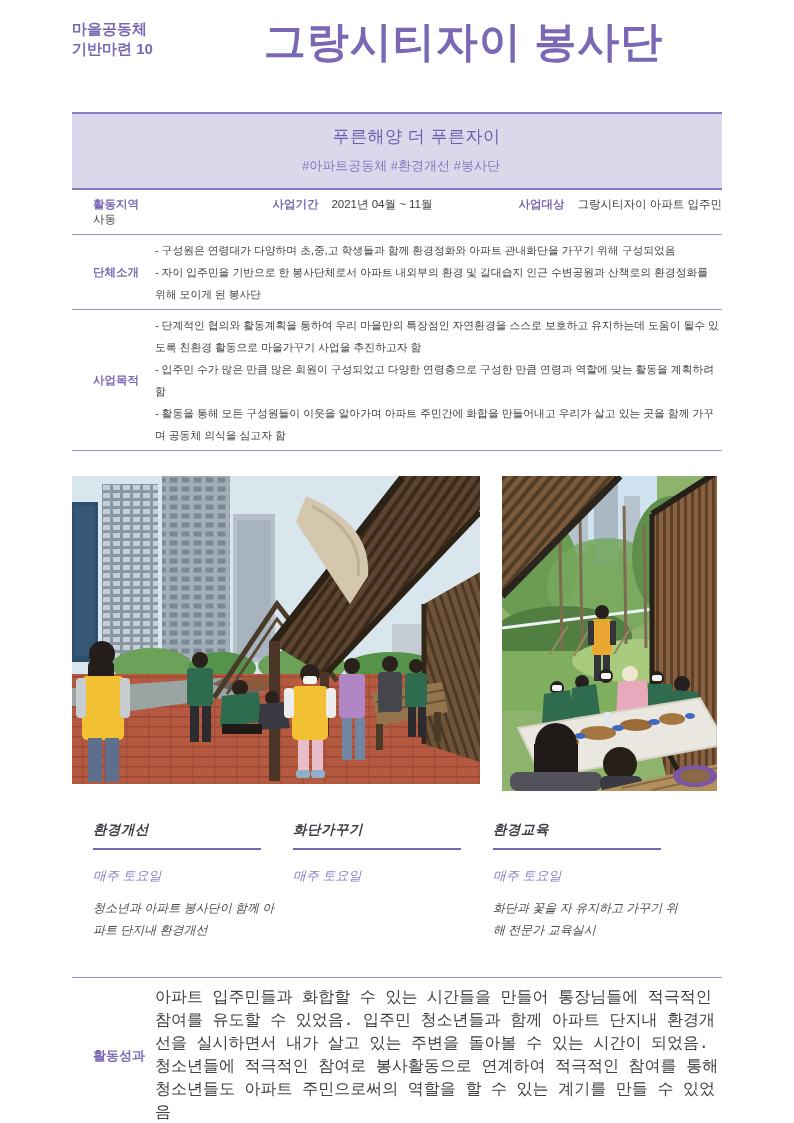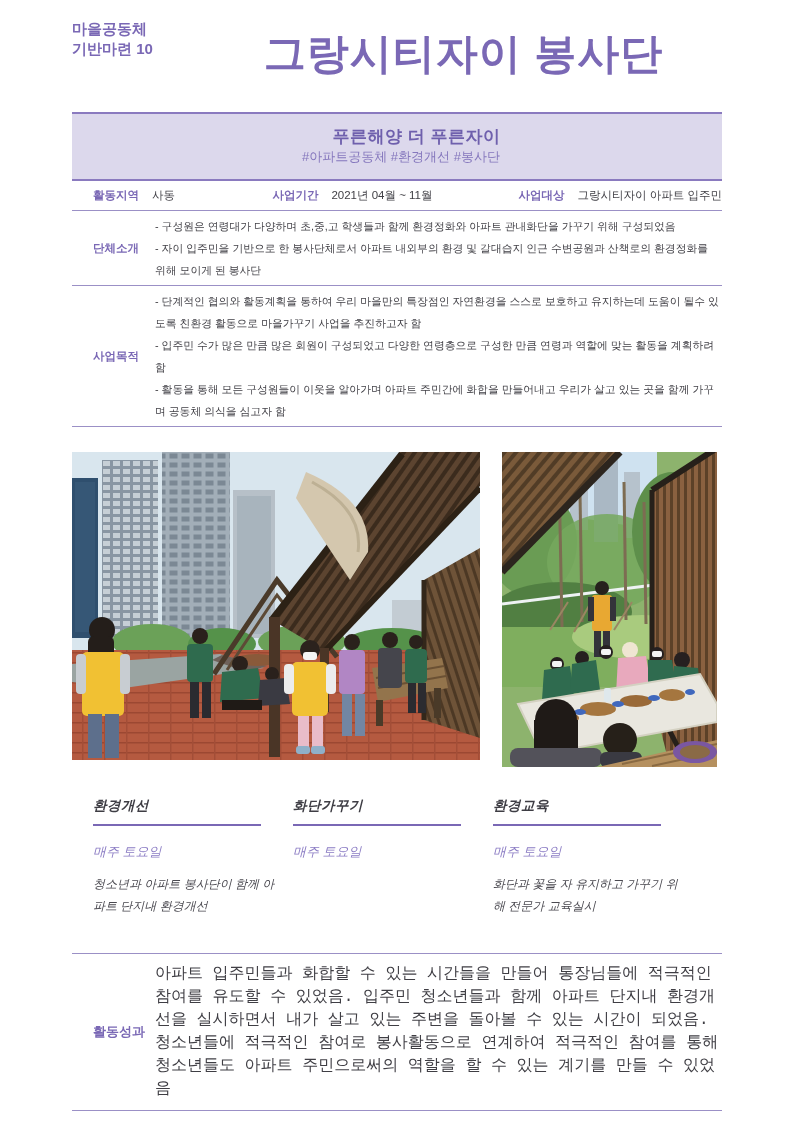--- a/index.html
+++ b/index.html
@@ -18,41 +18,41 @@
     font-family:"Liberation Sans","DejaVu Sans",sans-serif;
     color:var(--text);overflow:hidden;
   }
   .content{width:650px;margin:0 auto;padding:0;}
 
   
   .page-header{display:flex;align-items:flex-start;height:112px;padding-top:19px;}
   .program-label{width:125px;color:var(--accent);font-size:15px;font-weight:bold;line-height:20px;}
   .page-title{
     flex:1;text-align:center;color:var(--accent);
-    font-size:42px;font-weight:800;letter-spacing:1px;line-height:46px;padding-left:8px;margin-top:12px;
+    font-size:42px;font-weight:800;letter-spacing:1px;line-height:46px;padding-left:8px;
   }
 
   
   .info-table{width:650px;}
   .banner{
     background:var(--banner-bg);
     border-top:2px solid var(--rule-strong);
     border-bottom:2px solid var(--rule-strong);
     text-align:center;padding:11px 0 13px;
   }
-  .banner-title{color:#6f60ad;font-size:17px;font-weight:bold;letter-spacing:.5px;margin-left:39px;}
-  .banner-tags{color:#8577bd;font-size:13px;padding-left:8px;}
+  .banner-title{color:#6f60ad;font-size:17px;font-weight:normal;letter-spacing:.5px;margin-left:39px;}
+  .banner-tags{color:#8577bd;font-size:13px;margin-top:9px;padding-left:8px;}
   .meta-row{
     display:flex;align-items:baseline;border-bottom:1px solid var(--rule);
     padding:7px 0 7px 21px;font-size:11.5px;
   }
   .meta-label{color:var(--accent);font-weight:bold;margin-right:13px;white-space:nowrap;}
   .meta-value{color:var(--text);white-space:nowrap;}
   .meta-group{display:flex;align-items:baseline;}
-  .mg1{width:188px;}
+  .mg1{width:188px;flex-direction:column;}
   .mg2{width:258px;}
   .mg3{flex:1;}
   .trow{display:flex;align-items:center;border-bottom:1px solid var(--rule);padding:4px 0;}
   .trow-label{
     width:83px;min-width:83px;padding-left:21px;align-self:center;
     color:var(--accent);font-weight:bold;font-size:11.5px;
   }
   .trow-value{flex:1;font-size:10.8px;line-height:22px;color:var(--text);padding-right:2px;}
   .trow-value p{margin:0;}
 

